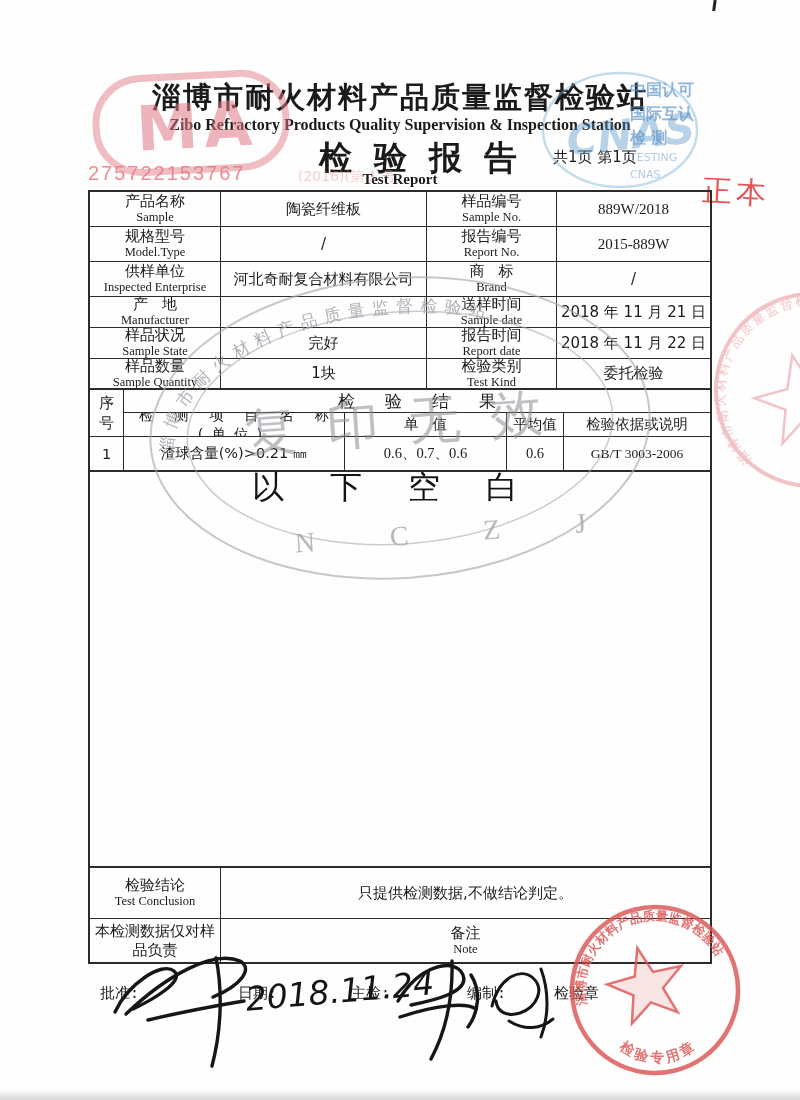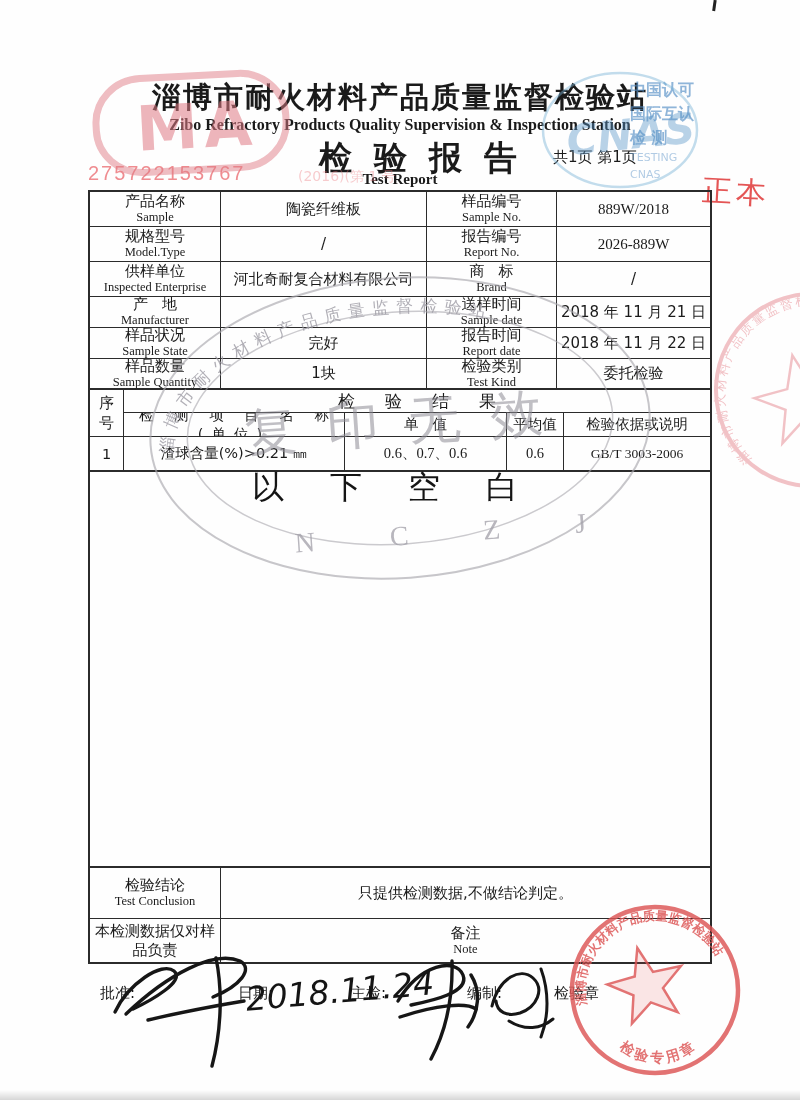--- a/index.html
+++ b/index.html
@@ -41,21 +41,21 @@
   .rtable .hrow:first-of-type{border-left:none;}
   .ls8{letter-spacing:8px;text-indent:8px;}
   .ls14{letter-spacing:14px;text-indent:14px;}
   .blankcell{top:470px;height:398px;left:88px;width:624px;box-sizing:border-box;border-left:2px solid #2b2b2b;border-right:2px solid #2b2b2b;position:absolute;z-index:1;}
   .ctable{top:866px;height:98px;grid-template-columns:130px 490px;grid-template-rows:50px 44px;}
   .ctable .cell{border-left:1px solid #2b2b2b;border-top:1px solid #2b2b2b;}
   .ctable .cell:nth-child(2n+1){border-left:none;}
   .ctable .cell:nth-child(-n+2){border-top:none;}
   .blank-notice{left:252px;top:466px;font-size:32px;letter-spacing:46px;z-index:2;color:#141414;}
   
-  .sig-label{font-size:15px;z-index:2;}
+  .sig-label{font-size:15px;z-index:2;font-family:Liberation Mono, monospace;}
   
   .overlay{position:absolute;left:0;top:0;width:800px;height:1100px;z-index:5;pointer-events:none;}
   .scan-edge{left:0;bottom:0;width:800px;height:10px;background:linear-gradient(#fefefe,#d6d6d6);z-index:6;}
 </style>
 </head>
 <body>
 
 <div class="abs station-cn" style="left:0;top:78px;">淄博市耐火材料产品质量监督检验站</div>
 <div class="abs station-en" style="left:0;top:116px;">Zibo Refractory Products Quality Supervision  &amp;  Inspection Station</div>
 <div class="abs report-title" style="left:283px;top:136px;">检验报告</div>
@@ -86,21 +86,21 @@
 
   <div class="cell">
       <div class="cn">规格型号</div>
       <div class="en">Model.Type</div>
     </div>
   <div class="cell val">/</div>
   <div class="cell">
       <div class="cn">报告编号</div>
       <div class="en">Report No.</div>
     </div>
-  <div class="cell val serifval">2026-889W</div>
+  <div class="cell val serifval">2015-889W</div>
 
   <div class="cell">
       <div class="cn">供样单位</div>
       <div class="en">Inspected Enterprise</div>
     </div>
   <div class="cell val">河北奇耐复合材料有限公司</div>
   <div class="cell">
       <div class="cn spread">商标</div>
       <div class="en">Brand</div>
     </div>

